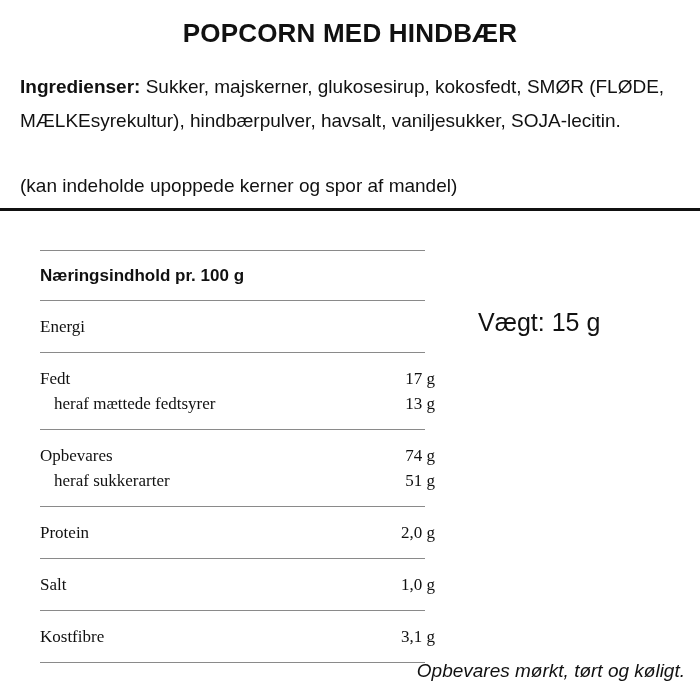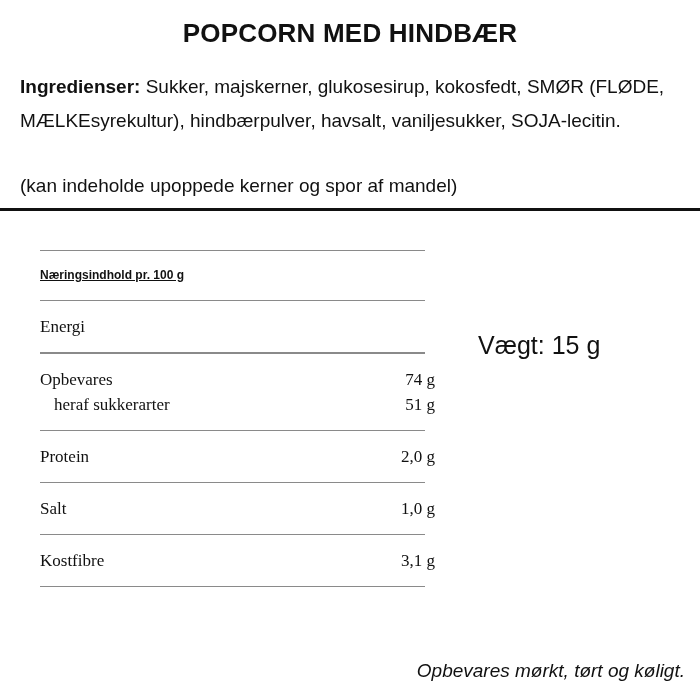--- a/index.html
+++ b/index.html
@@ -9,23 +9,23 @@
            font-weight:bold; font-size:26px; letter-spacing:0.2px; }
   .ingredients { position:absolute; top:70px; left:20px; width:660px;
                  font-size:19px; line-height:34px; }
   .ingredients b { font-weight:bold; }
   .allergy { position:absolute; top:175px; left:20px; font-size:19px; }
   .thick-rule { position:absolute; top:208px; left:0; width:700px; height:3px; background:#111; }
   .table { position:absolute; left:40px; top:250px; width:385px; }
   .line { height:1px; background:#8a8a8a; width:385px; }
   .row { display:flex; justify-content:space-between; font-size:17px; line-height:25px; width:395px; }
   .row .sub { padding-left:14px; }
-  .head { font-weight:bold; font-size:12px; line-height:25px; padding:12px 0 12px 0;text-decoration:underline; }
+  .head { font-weight:bold; font-size:17px; line-height:25px; padding:12px 0 12px 0; }
   .block { padding:13px 0;font-family:Liberation Serif, serif; }
-  .weight { position:absolute; left:478px; top:308px; font-size:25px;margin-top:23px; }
+  .weight { position:absolute; left:478px; top:308px; font-size:25px; }
   .storage { position:absolute; right:15px; top:660px; font-size:19px; font-style:italic; }
 </style>
 </head>
 <body>
 
 <div class="title">POPCORN MED HINDBÆR</div>
 
 <div class="ingredients"><b>Ingredienser:</b><span> Sukker, majskerner, glukosesirup, kokosfedt, SMØR (FLØDE, MÆLKEsyrekultur), hindbærpulver, havsalt, vaniljesukker, SOJA-lecitin.</span></div>
 
 <div class="allergy">(kan indeholde upoppede kerner og spor af mandel)</div>
@@ -37,20 +37,30 @@
   <div class="head">Næringsindhold pr. 100 g</div>
   <div class="line"></div>
 
   <div class="block">
     <div class="row">
         <span>Energi</span>
       </div>
   </div>
   <div class="line"></div>
 
+  <div class="block">
+    <div class="row">
+        <span>Fedt</span>
+        <span>17 g</span>
+      </div>
+    <div class="row">
+        <span class="sub">heraf mættede fedtsyrer</span>
+        <span>13 g</span>
+      </div>
+  </div>
   <div class="line"></div>
 
   <div class="block">
     <div class="row">
         <span>Opbevares</span>
         <span>74 g</span>
       </div>
     <div class="row">
         <span class="sub">heraf sukkerarter</span>
         <span>51 g</span>

